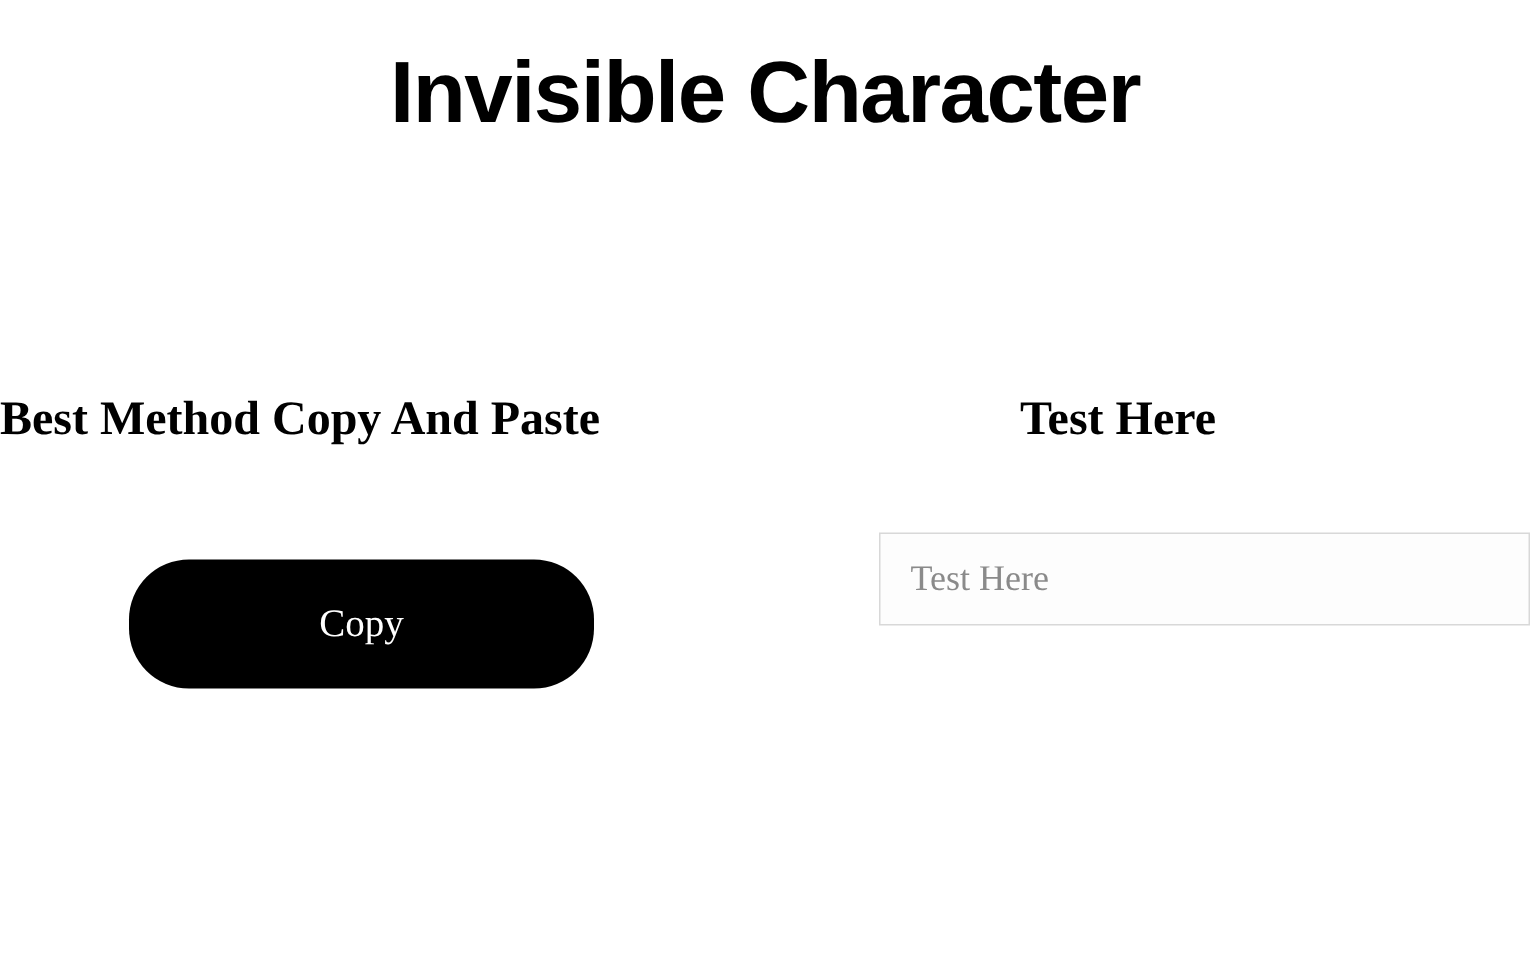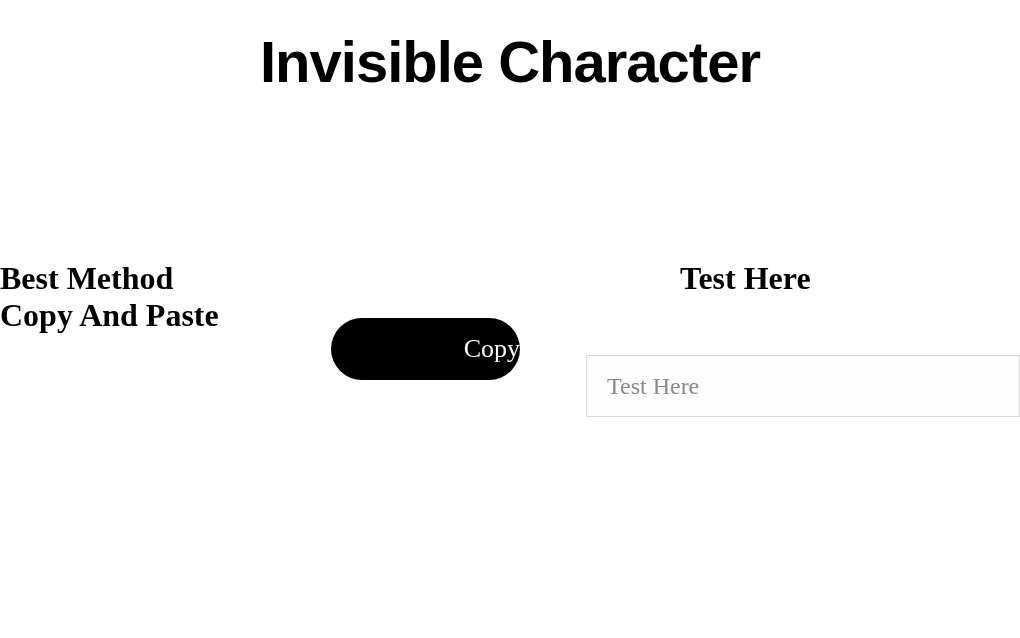--- a/index.html
+++ b/index.html
@@ -25,21 +25,23 @@
     }
     .columns {
       display: flex;
       flex-direction: row;
       margin-top: 165px;
       width: 100%;
     }
     .left-column {
       flex: 0 0 520px;
       display: flex;
+      flex-direction: column;
       align-items: flex-start;
+      gap: 18px;
     }
     .right-column {
       flex: 1;
       display: flex;
       flex-direction: column;
       align-items: flex-start;
     }
     .section-heading {
       font-family: Georgia, 'Times New Roman', serif;
       font-size: 32px;
@@ -49,32 +51,32 @@
     .left-heading {
       margin-left: 0;
     }
     .right-heading {
       margin-left: 160px;
     }
     .copy-button {
       margin-top: 58px;
       margin-left: 86px;
       width: 310px;
-      height: 62px;
+      height: 86px;
       background: #000000;
       color: #ffffff;
       border: none;
       border-radius: 40px;
       font-family: Georgia, 'Times New Roman', serif;
       font-size: 26px;
       font-weight: 400;
       cursor: pointer;
       display: flex;
       align-items: center;
-      justify-content: flex-end;
+      justify-content: center;
     }
     .test-input {
       margin-top: 58px;
       margin-left: 66px;
       width: 434px;
       height: 62px;
       border: 1px solid #d8d8d8;
       background: #fdfdfd;
       font-family: Georgia, 'Times New Roman', serif;
       font-size: 24px;

